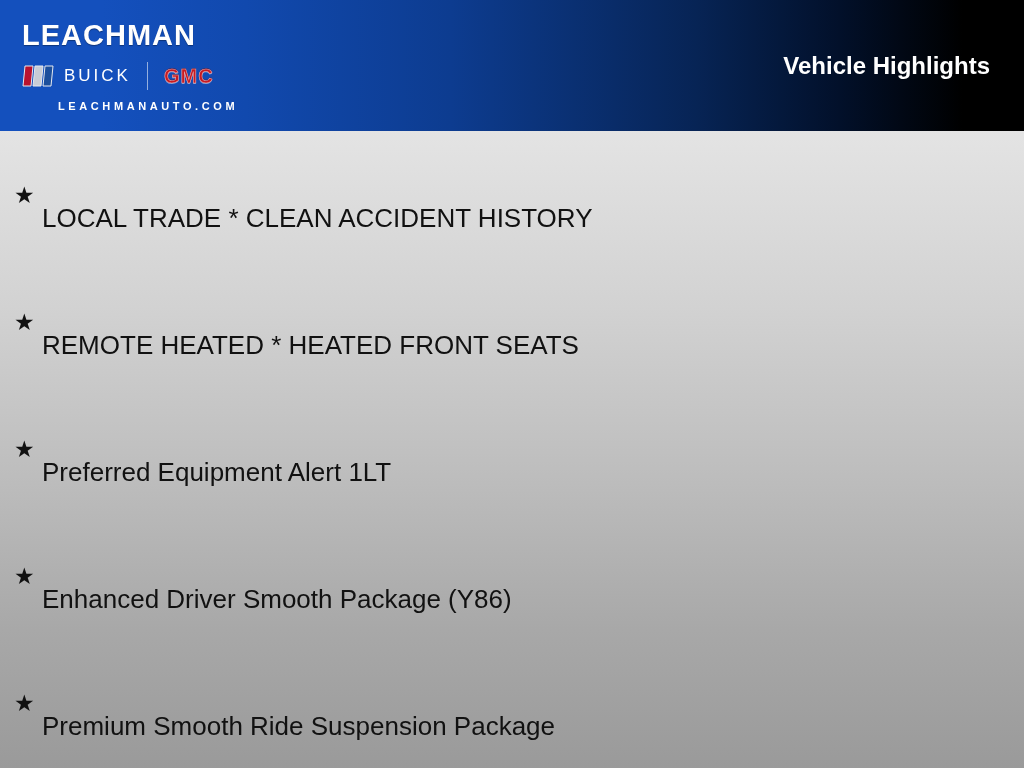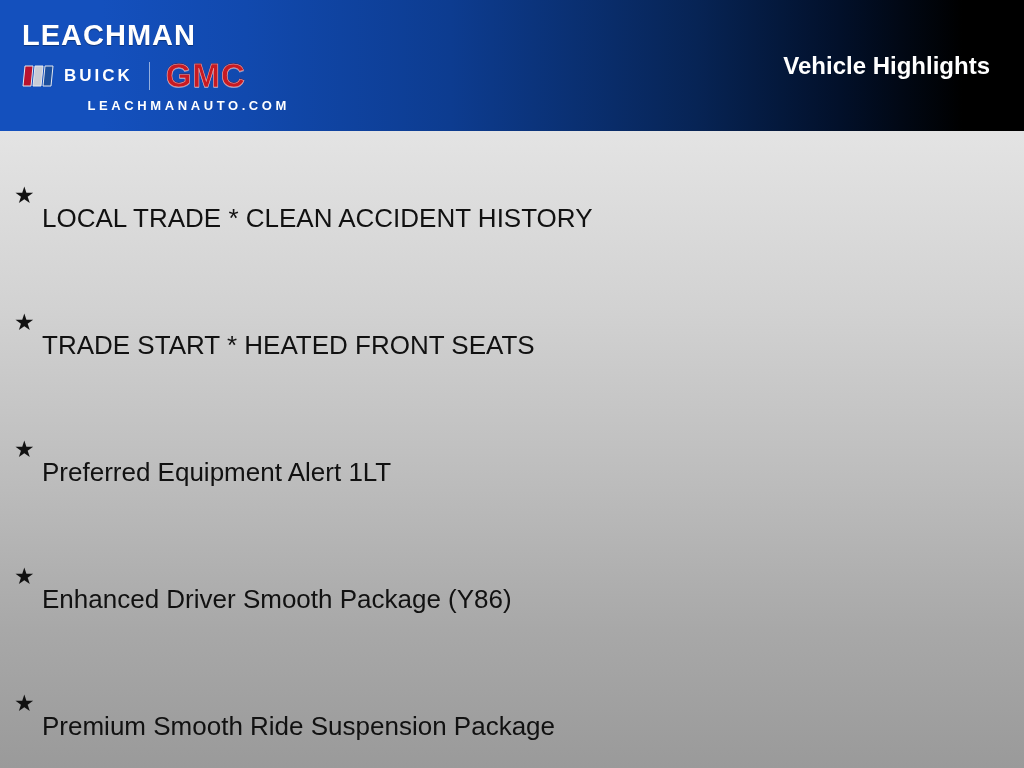--- a/index.html
+++ b/index.html
@@ -71,58 +71,57 @@
 
   .tri-shield {
     display: inline-flex;
     align-items: center;
     margin-right: 8px;
   }
 
   .buick-word {
     color: #ffffff;
     font-family: "Liberation Sans", sans-serif;
-    font-weight: bold;
+    font-weight: normal;
     font-size: 17px;
     letter-spacing: 3px;
     line-height: 20px;
     white-space: nowrap;
   }
 
   .brand-divider {
     width: 1px;
     height: 28px;
     background: rgba(255,255,255,0.55);
     margin: 0 16px;
   }
 
   .gmc-word {
     color: #c81a22;
     font-family: "Liberation Sans", sans-serif;
     font-weight: bold;
-    font-size: 33px;
+    font-size: 20px;
     letter-spacing: 1px;
     line-height: 28px;
     white-space: nowrap;
     -webkit-text-stroke: 0.6px #e8a3a7;
     text-shadow: 0 1px 0 rgba(255,255,255,0.45), 0 -1px 0 rgba(120,0,0,0.5);
   }
 
   .logo-url {
     display: block;
     margin-top: 7px;
     margin-left: 36px;
     color: #ffffff;
     font-family: "Liberation Sans", sans-serif;
     font-weight: bold;
-    font-size: 13px;
+    font-size: 11px;
     letter-spacing: 3.6px;
     line-height: 14px;
     white-space: nowrap;
-    text-align: right;
   }
 
   .header-title {
     position: absolute;
     right: 34px;
     top: 49px;
     color: #ffffff;
     font-family: "Liberation Sans", sans-serif;
     font-weight: bold;
     font-size: 24px;
@@ -205,21 +204,21 @@
 
   <ul class="highlights">
 
     <li class="highlight-item">
       <span class="star-icon">★</span>
       <span class="highlight-text">LOCAL TRADE * CLEAN ACCIDENT HISTORY</span>
     </li>
 
     <li class="highlight-item">
       <span class="star-icon">★</span>
-      <span class="highlight-text">TRADE START * HEATED FRONT SEATS</span>
+      <span class="highlight-text">REMOTE HEATED * HEATED FRONT SEATS</span>
     </li>
 
     <li class="highlight-item">
       <span class="star-icon">★</span>
       <span class="highlight-text">Preferred Equipment Alert 1LT</span>
     </li>
 
     <li class="highlight-item">
       <span class="star-icon">★</span>
       <span class="highlight-text">Enhanced Driver Smooth Package (Y86)</span>

